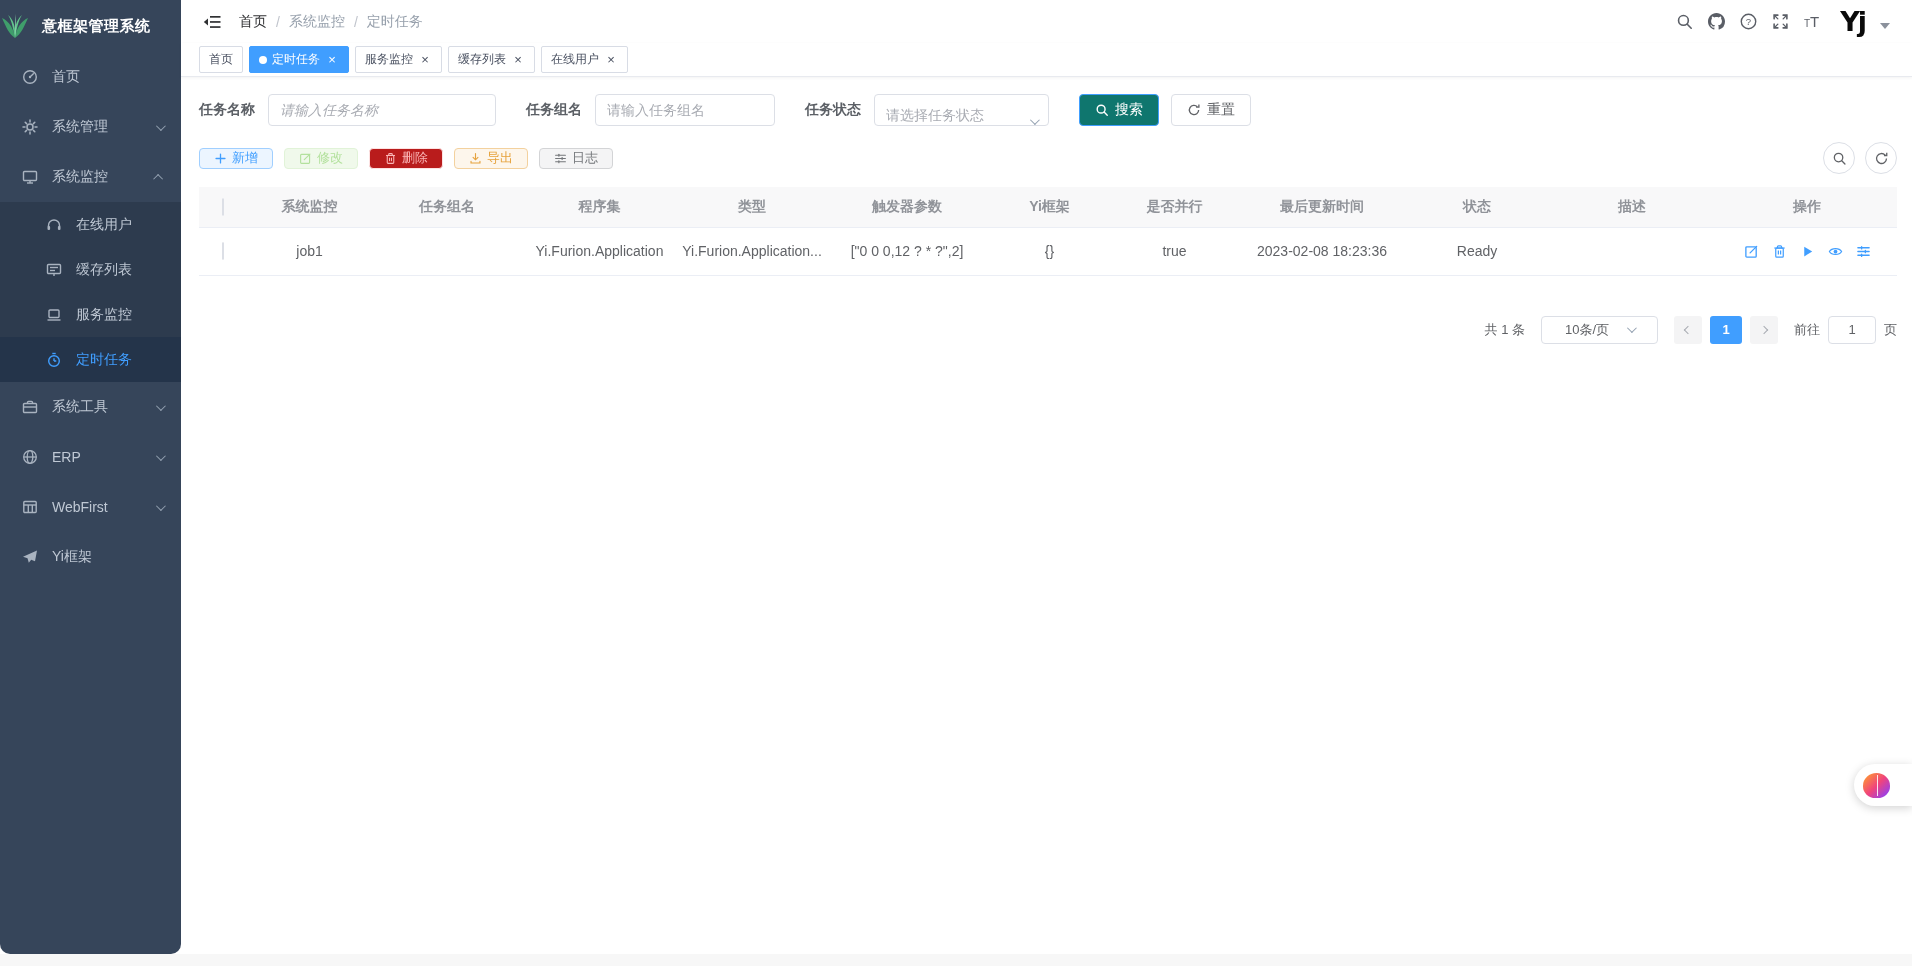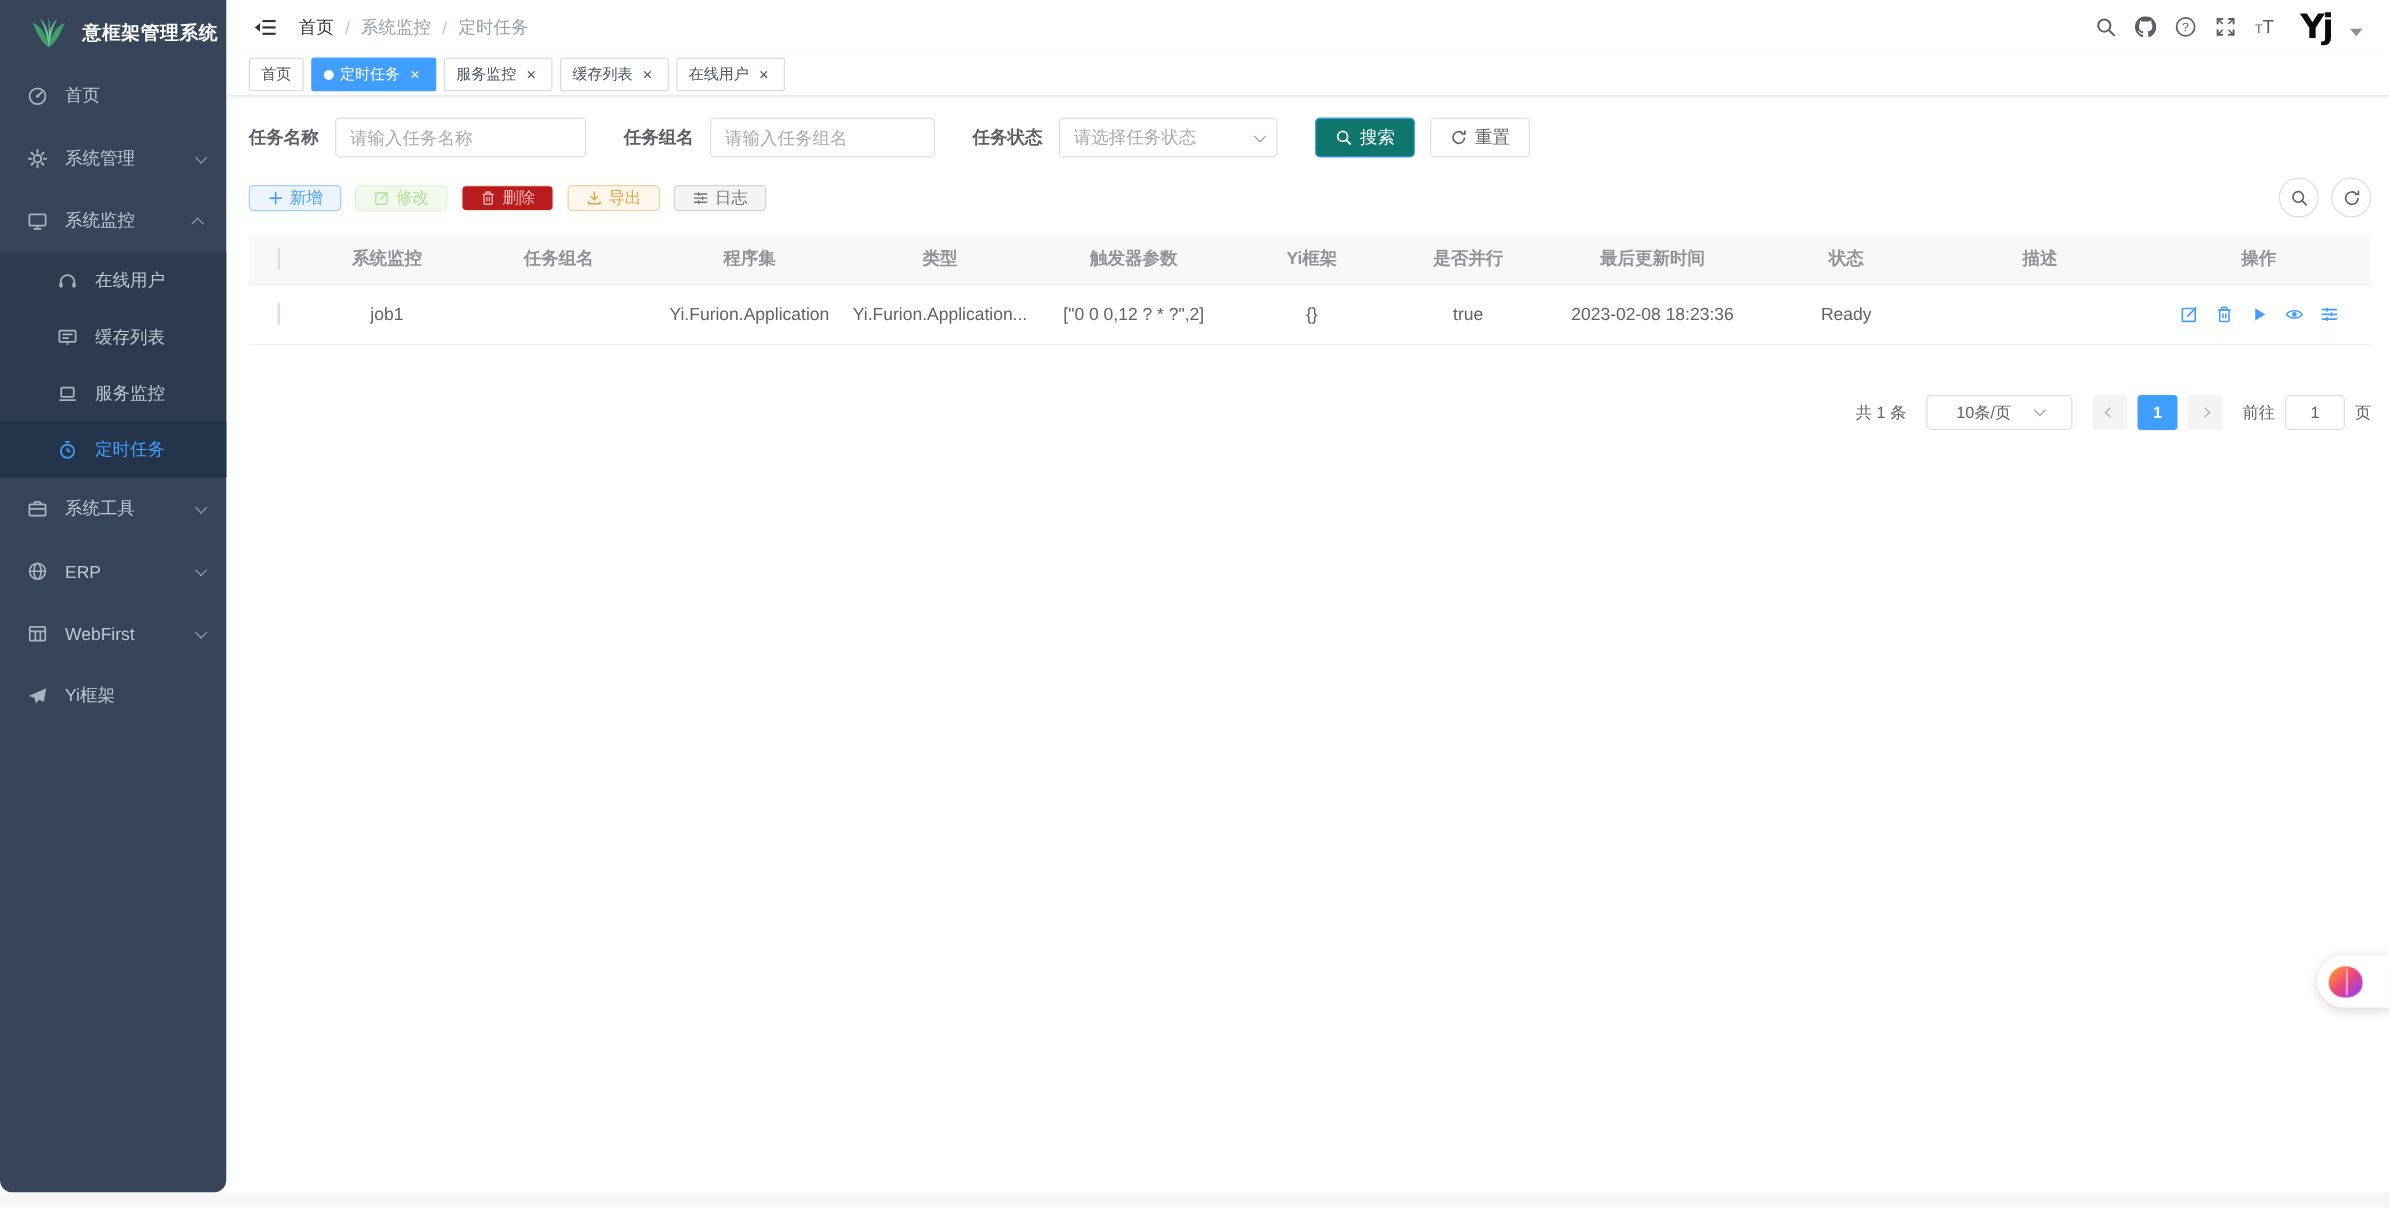--- a/index.html
+++ b/index.html
@@ -2,21 +2,21 @@
 <html><head>
 <meta charset="utf-8">
 <style>
   * { box-sizing: border-box; margin: 0; padding: 0; }
   html,body { width:1912px; height:966px; overflow:hidden; font-family:"Liberation Sans",sans-serif; background:#fff; }
   .layout { display:flex; height:954px; }
 
   
   .sidebar { width:181px; background:#36455a; color:#bfc8d4; flex-shrink:0; height:954px;
              border-bottom-left-radius:10px; border-bottom-right-radius:10px; }
-  .logo-row { height:52px; display:flex; align-items:center; padding-left:24px; }
+  .logo-row { height:52px; display:flex; align-items:center; }
   .logo-mark { width:30px; height:26px; }
   .logo-title { color:#fff; font-size:15px; font-weight:bold; margin-left:12px; letter-spacing:.5px; }
   .menu-item { height:50px; display:flex; align-items:center; padding:0 18px 0 22px; font-size:14px; cursor:pointer; }
   .menu-item .mi-icon { width:16px; height:16px; margin-right:14px; color:#a9b3c0; flex-shrink:0; }
   .menu-item .mi-label { flex:1; }
   .chev { width:7px; height:7px; border-right:1.5px solid #93a0b0; border-bottom:1.5px solid #93a0b0; display:inline-block; }
   .chev-down { transform:rotate(45deg) translateY(-2px); }
   .chev-up { transform:rotate(-135deg) translateY(-2px); }
   .submenu { background:#2d3b4e; }
   .submenu .menu-item { height:45px; padding-left:46px; }
@@ -51,21 +51,21 @@
   .content { padding:17px 15px 0 18px; flex:1; }
 
   
   .filter-row { display:flex; align-items:center; margin-bottom:16px; }
   .f-item { display:flex; align-items:center; margin-right:30px; }
   .f-label { font-size:14px; font-weight:bold; color:#5c6066; margin-right:13px; white-space:nowrap; }
   .f-input { height:32px; border:1px solid #dcdfe6; border-radius:4px; padding:0 11px; font-size:14px; color:#606266;
              font-family:"Liberation Sans",sans-serif; outline:none; }
   .f-input::placeholder { color:#a8abb2; }
   .f-select { height:32px; width:175px; border:1px solid #dcdfe6; border-radius:4px; padding:0 11px; display:flex;
-              align-items:center; justify-content:space-between; color:#a8abb2; font-size:14px; cursor:pointer; background:#fff; }
+              align-items:flex-end; justify-content:space-between; color:#a8abb2; font-size:14px; cursor:pointer; background:#fff; }
   .btn { height:32px; display:inline-flex; align-items:center; gap:6px; padding:0 15px; font-size:14px;
          border-radius:4px; border:1px solid #dcdfe6; background:#fff; color:#606266; cursor:pointer;
          font-family:"Liberation Sans",sans-serif; }
   .btn svg { width:14px; height:14px; }
   .btn-primary { background:#0f766e; border-color:#409eff; color:#fff;font-family:Liberation Mono, monospace; }
   .btn-reset { margin-left:12px; }
 
   
   .toolbar { display:flex; align-items:center; margin-bottom:13px; }
   .tbtn { height:21px; display:inline-flex; align-items:center; gap:5px; padding:0 14px; font-size:13px;
@@ -307,21 +307,21 @@
         <span>在线用户</span>
         <span class="close">×</span>
       </div>
     </div>
 
     <div class="content">
 
       <div class="filter-row">
         <div class="f-item">
           <span class="f-label">任务名称</span>
-          <input class="f-input" style="width: 201px;" placeholder="请输入任务名称">
+          <input class="f-input" style="width: 228px; font-style: italic;" placeholder="请输入任务名称">
         </div>
         <div class="f-item">
           <span class="f-label">任务组名</span>
           <input class="f-input" style="width: 180px;" placeholder="请输入任务组名">
         </div>
         <div class="f-item">
           <span class="f-label">任务状态</span>
           <div class="f-select">
             <span>请选择任务状态</span>
             <span class="chev chev-down"></span>

